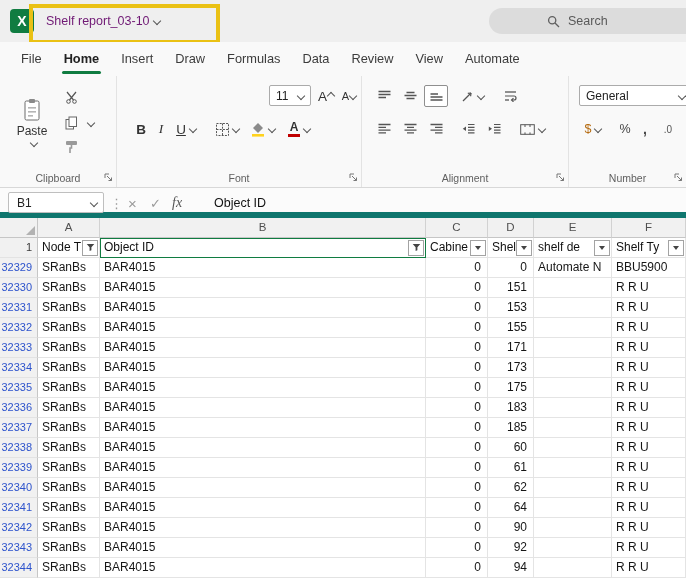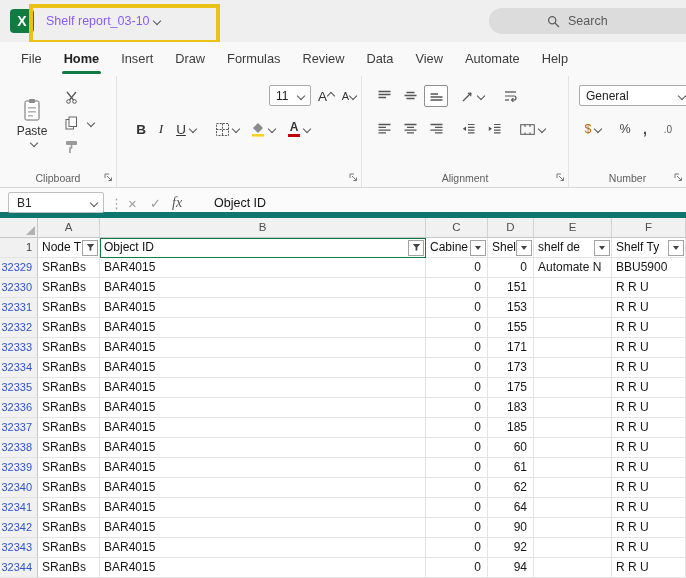--- a/index.html
+++ b/index.html
@@ -4,21 +4,21 @@
 <style>
   html,body { margin:0; padding:0; }
   body { width:686px; height:578px; overflow:hidden; font-family:"Liberation Sans",sans-serif; background:#fff; }
   .app { position:relative; width:686px; height:578px; overflow:hidden; }
 
   
   .titlebar { position:relative; height:42px; background:#efefef; overflow:hidden; }
   .logo { position:absolute; left:10px; top:9px; width:24px; height:24px; background:#107c41; border-radius:4px;
           color:#fff; font-weight:700; font-size:14px; display:flex; align-items:center; justify-content:center; }
   .doc-title { position:absolute; left:46px; top:0; height:42px; display:flex; align-items:center;
-               color:#8b5cf6; font-size:12.5px; }
+               color:#701a75; font-size:12.5px; }
   .annotation { position:absolute; left:29px; top:4px; width:183px; height:32px; border:4px solid #eac114;
                 z-index:6; pointer-events:none; }
   .search { position:absolute; left:489px; top:8px; width:235px; height:26px; background:#dcdcdc; border-radius:13px;
             display:flex; align-items:center; padding-left:58px; gap:8px; color:#595959; font-size:12.5px; }
 
   
   .menubar { height:34px; background:#f9f9f9; display:flex; align-items:flex-end; padding-left:10px; }
   .tab { position:relative; padding:0 11px; line-height:34px; font-size:12.8px; color:#3c3c3c; white-space:nowrap; }
   .tab.active { font-weight:600; color:#222; }
   .tab.active::after { content:""; position:absolute; left:9px; right:9px; bottom:2px; height:3px;
@@ -113,25 +113,24 @@
     </div>
     <div class="annotation"></div>
   </div>
 
   <div class="menubar">
     <div class="tab"><span>File</span></div>
     <div class="tab active"><span>Home</span></div>
     <div class="tab"><span>Insert</span></div>
     <div class="tab"><span>Draw</span></div>
     <div class="tab"><span>Formulas</span></div>
+    <div class="tab"><span>Data</span></div>
     <div class="tab"><span>Review</span></div>
-    <div class="tab"><span>Data</span></div>
     <div class="tab"><span>View</span></div>
     <div class="tab"><span>Automate</span></div>
-    <div class="tab"><span>Help</span></div>
   </div>
 
   <div class="ribbon">
 
     <div class="group g-clipboard">
       <div class="paste">
         <span>
             <svg width="20" height="24" viewBox="0 0 20 24">
               <rect x="3" y="3" width="14" height="19" rx="1.5" fill="#fff" stroke="#6b6b6b"></rect>
               <rect x="7" y="1" width="6" height="4" rx="1" fill="#8a8a8a"></rect>
@@ -211,20 +210,21 @@
           <span class="chev"></span>
         </div>
       <div class="rbtn" style="left:166px; top:42px; width:32px;">
           <span class="colorbtn">
             <span class="biu" style="font-size:12px; font-weight:700;">A</span>
             <span class="bar" style="background:#c00000;"></span>
           </span>
           <span class="chev"></span>
         </div>
 
+      <div class="glabel">Font</div>
       <div class="launcher">
           <svg width="9" height="9" viewBox="0 0 9 9">
             <path d="M1 1 V5 M1 1 H5" stroke="#777" fill="none"></path>
             <path d="M3 3 L7.5 7.5 M7.5 4.5 V7.5 H4.5" stroke="#777" fill="none"></path>
           </svg>
         </div>
     </div>
 
     <div class="group g-align">
       <div class="rbtn abtn" style="left:10px; top:9px;">

